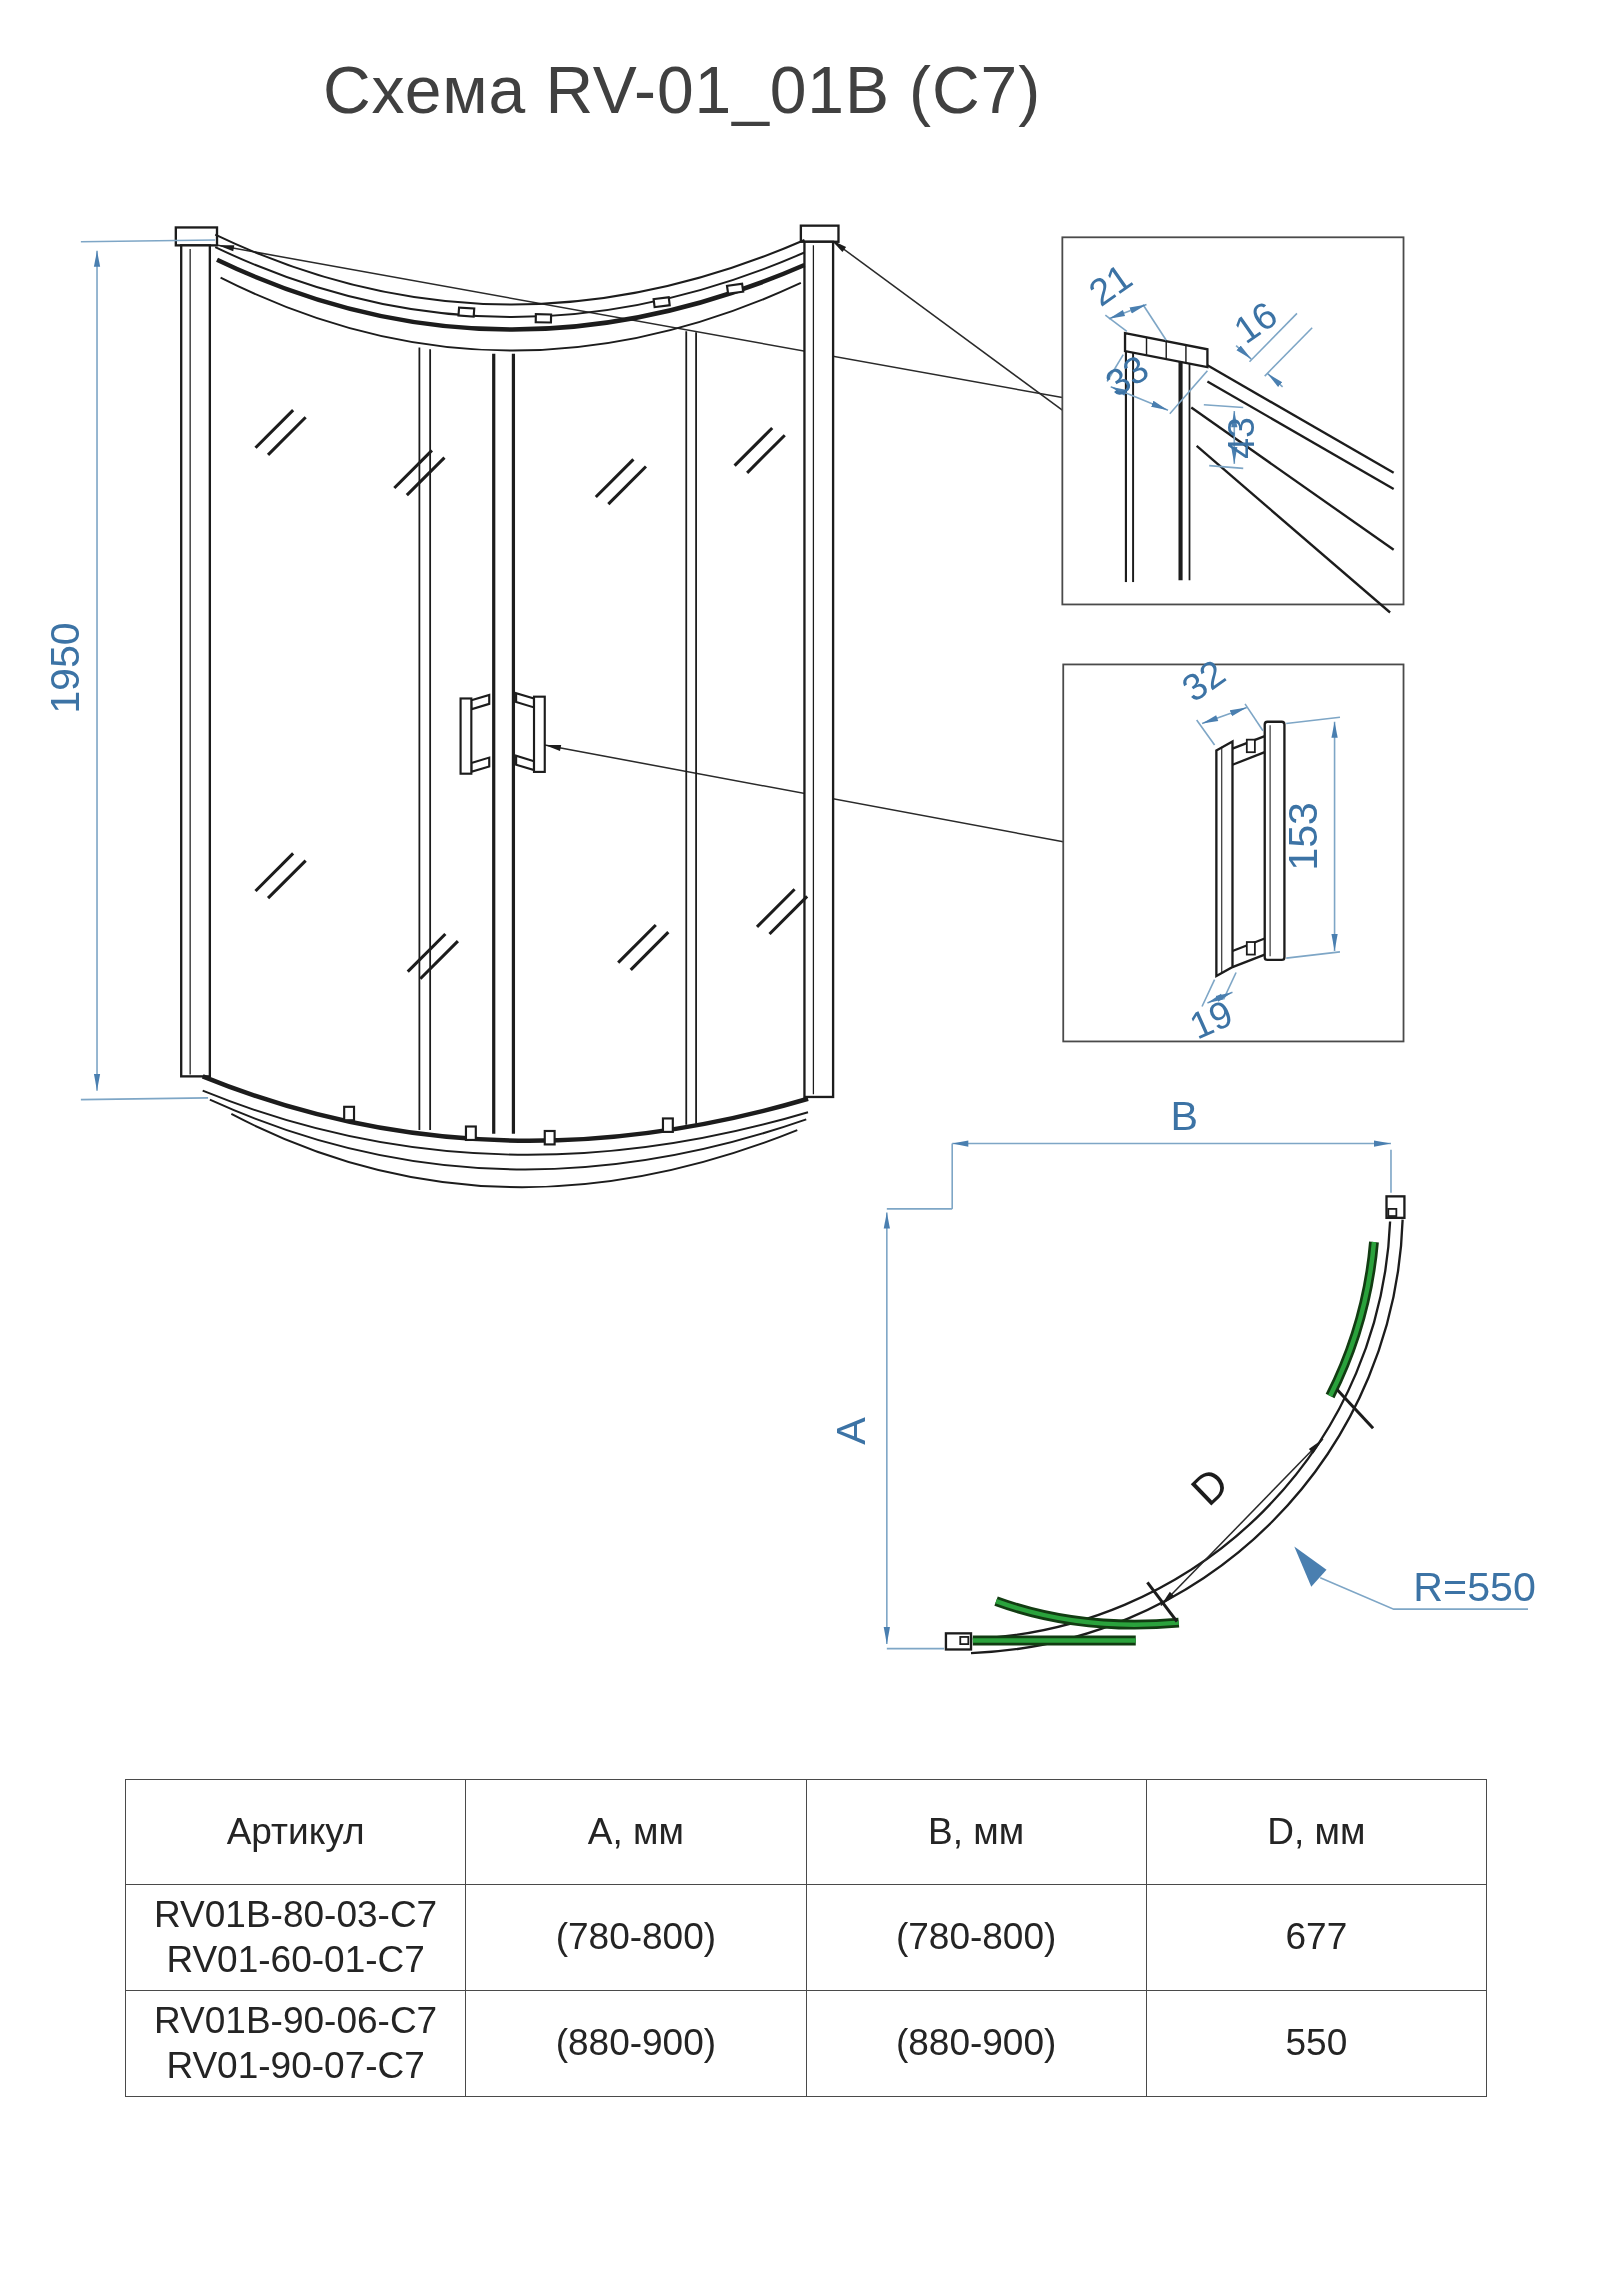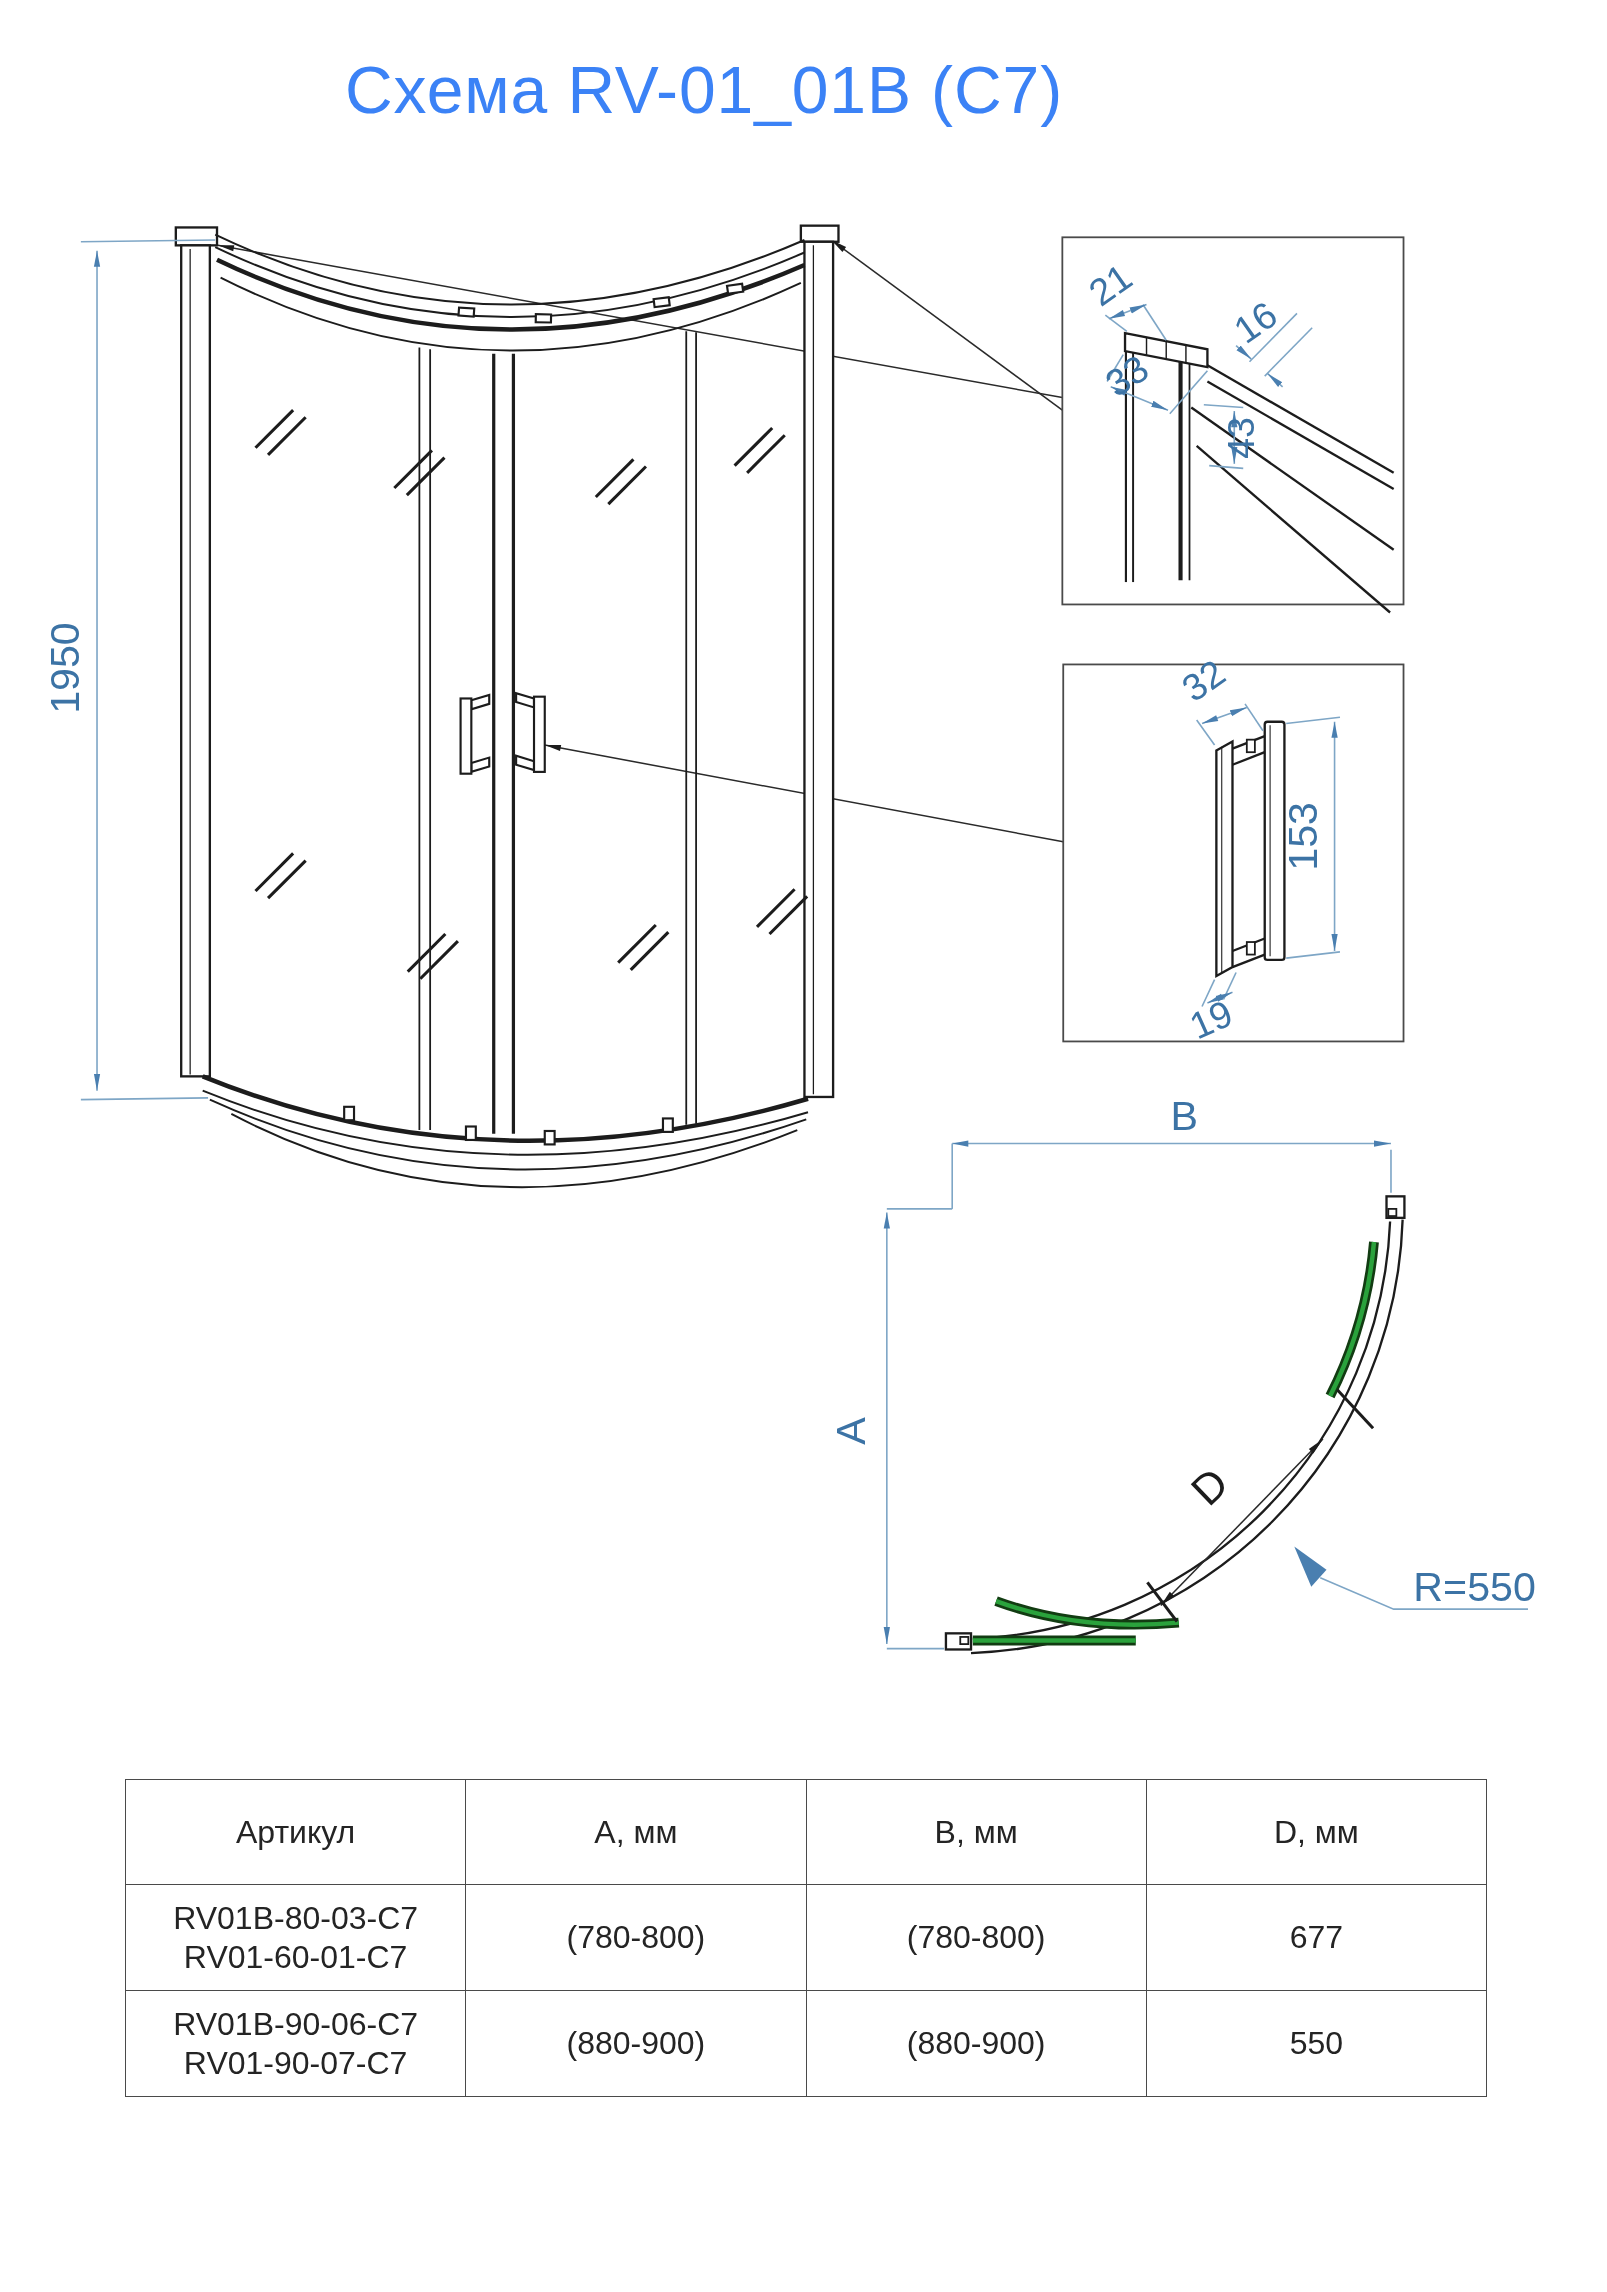--- a/index.html
+++ b/index.html
@@ -2,42 +2,42 @@
 <html style="font-size:14.3px"><head>
 <meta charset="utf-8">
 <style>
   html,body{margin:0;padding:0;background:#ffffff;}
   #canvas{
     position:relative;width:1608px;height:2293px;background:#ffffff;
     font-family:"Liberation Sans", sans-serif;overflow:hidden;
   }
   .title{
     position:absolute;top:52px;left:0;width:1364px;text-align:center;
-    font-size:66px;font-weight:400;color:#3b82f6;letter-spacing:0.9px;margin-left:22px;
+    font-size:66px;font-weight:400;color:#404040;letter-spacing:0.9px;
   }
   svg{position:absolute;top:0;left:0;}
   .ln{stroke:#1c1c1c;fill:none;}
   .ln2{stroke-width:2.2;}
   .ln25{stroke-width:2.6;}
   .ln5{stroke-width:5;}
   .white{fill:#ffffff;}
   .dimline{stroke:#7ea6c6;stroke-width:1.8;fill:none;}
   .dimtxt{fill:#3c73a5;font-size:42px;font-family:"Liberation Sans",sans-serif;}
   .dimtxt.big{font-size:46px;}
   .blktxt{fill:#1c1c1c;font-size:48px;font-family:"Liberation Sans",sans-serif;}
   .boxframe{fill:#ffffff;stroke:#4a4a4a;stroke-width:2;}
   .leader{stroke:#2a2a2a;stroke-width:1.7;fill:none;}
   .greenline{stroke:#2aa23c;stroke-width:5;fill:none;}
   .greenback{stroke:#123c12;stroke-width:11;fill:none;}
   .tick{stroke:#1c1c1c;stroke-width:3.4;}
 
   .table-wrap{position:absolute;left:125px;top:1779px;width:1362px;}
   table.spec{
     border-collapse:collapse;width:100%;table-layout:fixed;
-    font-size:32px;color:#242424;background:#fff;
+    font-size:37px;color:#242424;background:#fff;
   }
   table.spec td{
     border:1.8px solid #4a4a4a;text-align:center;vertical-align:middle;
     height:105px;line-height:1.2;padding:0;
   }
   table.spec tr.hdr td{height:104px;}
 </style>
 </head>
 <body>
 

